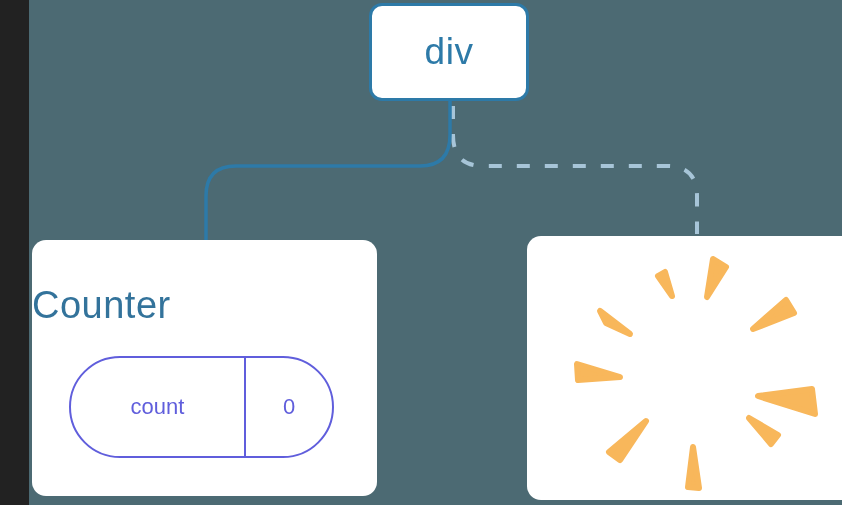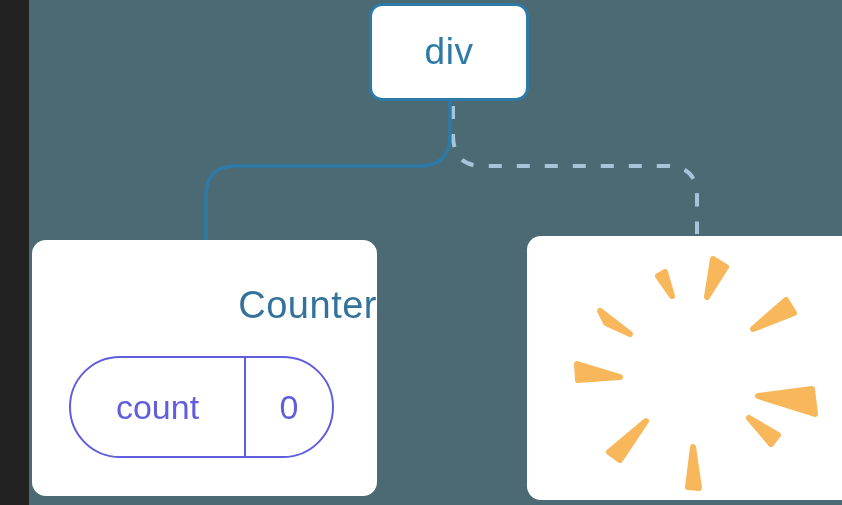--- a/index.html
+++ b/index.html
@@ -14,27 +14,27 @@
   .link-dashed{fill:none;stroke:var(--lightblue,#A7C5D8);stroke-width:4;stroke-dasharray:13 15;}
   .node-root{
     position:absolute;left:340px;top:3px;width:160px;height:98px;box-sizing:border-box;
     background:var(--white,#fff);border:3px solid var(--blue,#2D7AA8);border-radius:13px;
     display:flex;align-items:center;justify-content:center;
     font-size:37px;font-weight:500;color:var(--blue,#2D7AA8);letter-spacing:.5px;
   }
   .card{position:absolute;background:var(--white,#fff);border-radius:14px;}
   .card-counter{left:3px;top:240px;width:345px;height:256px;}
   .counter-title{
-    position:absolute;top:44px;left:0;width:100%;text-align:right;
+    position:absolute;top:44px;left:0;width:100%;text-align:left;
     font-size:38px;font-weight:500;color:var(--steel,#33739B);letter-spacing:.5px;
   }
   .state-pill{
     position:absolute;left:37px;top:116px;width:265px;height:102px;box-sizing:border-box;
     border:2.5px solid var(--purple,#605EDC);border-radius:51px;
-    display:flex;color:var(--purple,#605EDC);font-size:34px;overflow:hidden;
+    display:flex;color:var(--purple,#605EDC);font-size:22px;overflow:hidden;
   }
   .pill-key{
     flex:0 0 175px;display:flex;align-items:center;justify-content:center;
     border-right:2.5px solid var(--purple,#605EDC);box-sizing:border-box;
   }
   .pill-val{flex:1;display:flex;align-items:center;justify-content:center;}
   .card-removed{left:498px;top:236px;width:340px;height:264px;}
   .poof{position:absolute;left:0;top:0;width:100%;height:100%;}
   .ray{fill:var(--orange,#F8B75B);stroke:var(--orange,#F8B75B);stroke-width:6;stroke-linejoin:round;}
 </style>

